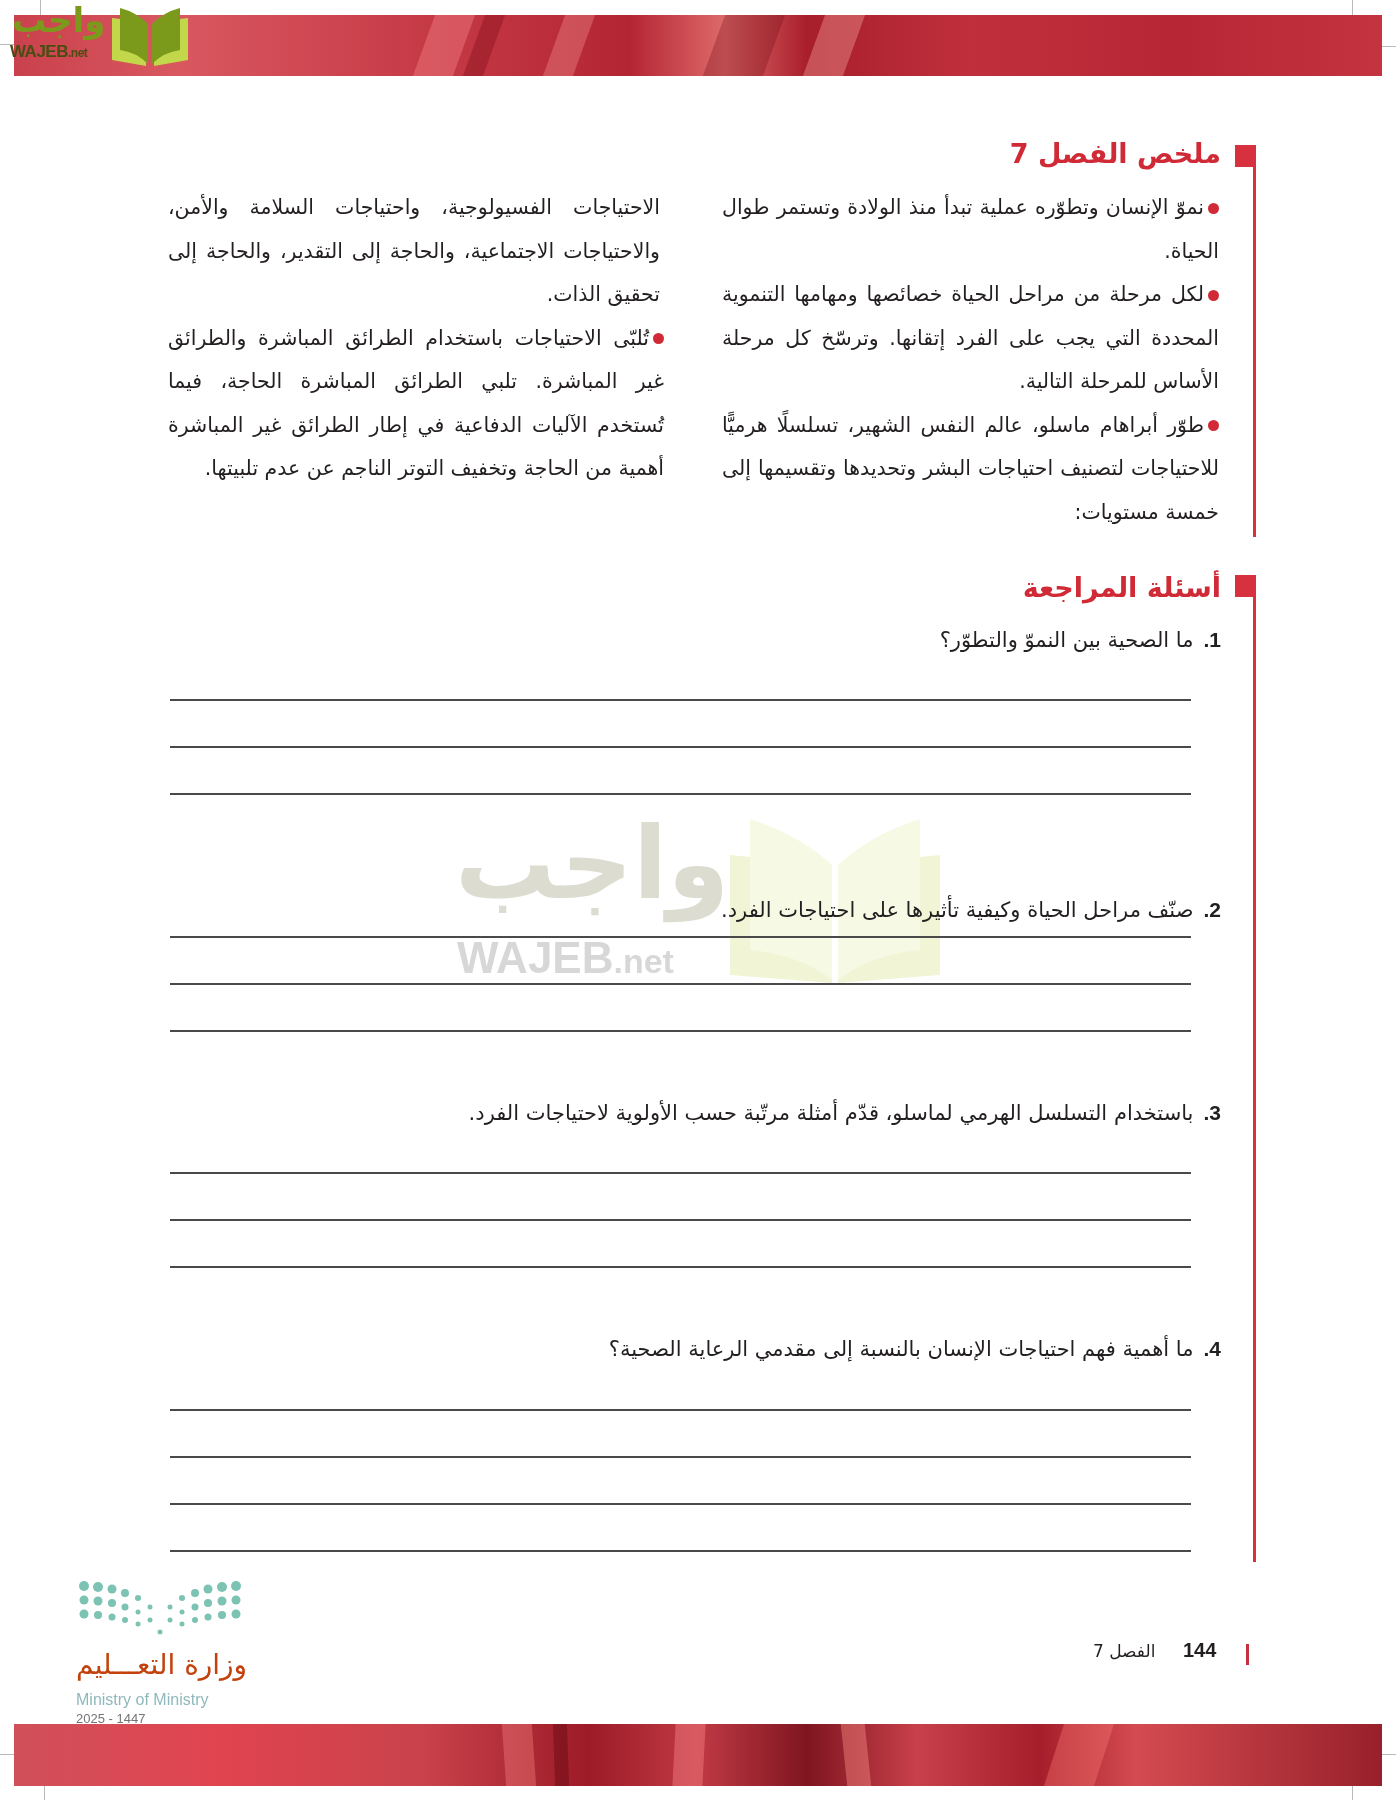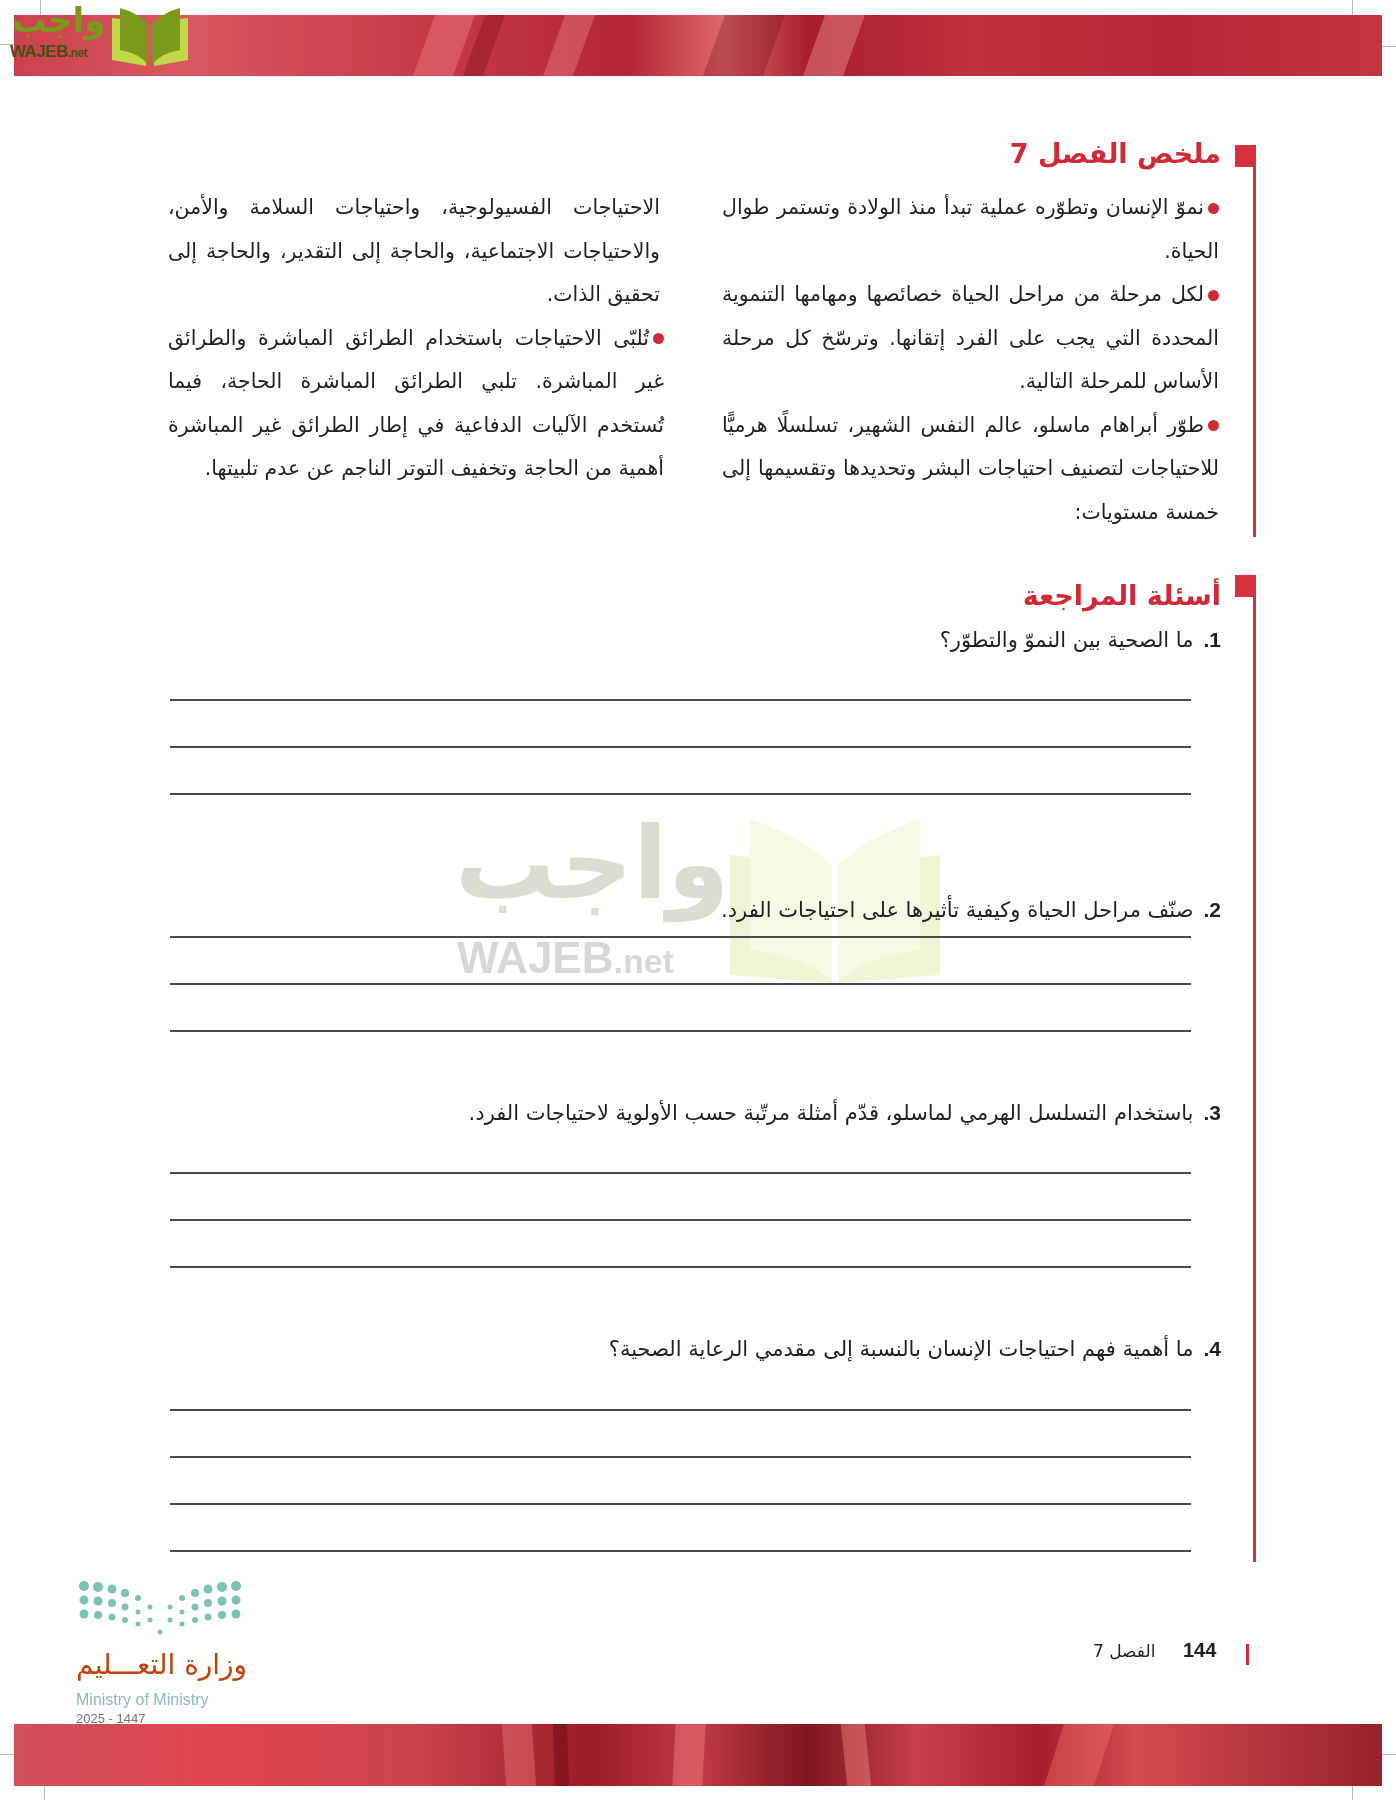--- a/index.html
+++ b/index.html
@@ -76,21 +76,21 @@
   <p><span class="bullet"></span><span>طوّر أبراهام ماسلو، عالم النفس الشهير، تسلسلًا هرميًّا للاحتياجات لتصنيف احتياجات البشر وتحديدها وتقسيمها إلى خمسة مستويات:</span></p>
 </div>
 
 <div class="col" style="left:168px;width:496px;top:186px;">
   <p style="padding-right:4px;"><span>الاحتياجات الفسيولوجية، واحتياجات السلامة والأمن، والاحتياجات الاجتماعية، والحاجة إلى التقدير، والحاجة إلى تحقيق الذات.</span></p>
   <p><span class="bullet"></span><span>تُلبّى الاحتياجات باستخدام الطرائق المباشرة والطرائق غير المباشرة. تلبي الطرائق المباشرة الحاجة، فيما تُستخدم الآليات الدفاعية في إطار الطرائق غير المباشرة أهمية من الحاجة وتخفيف التوتر الناجم عن عدم تلبيتها.</span></p>
 </div>
 
 <div class="sec-square" style="left:1235px;top:575px;"></div>
 <div class="vline" style="left:1253px;top:597px;height:965px;"></div>
-<div class="sec-title" style="right:175px;top:572px;margin-top:8px;">أسئلة المراجعة</div>
+<div class="sec-title" style="right:175px;top:572px;">أسئلة المراجعة</div>
 
 <div class="wm" style="left:455px;top:815px;width:500px;height:170px;">
   <svg style="position:absolute;left:265px;top:0;" width="230" height="170" viewBox="0 0 230 170">
     <path d="M10 40 L112 50 L112 168 L10 160 Z" fill="#d9e58a"></path>
     <path d="M220 40 L118 50 L118 168 L220 160 Z" fill="#d9e58a"></path>
     <path d="M30 4 Q80 20 112 50 L112 165 Q80 140 30 135 Z" fill="#e6eeb0"></path>
     <path d="M200 4 Q150 20 118 50 L118 165 Q150 140 200 135 Z" fill="#e6eeb0"></path>
   </svg>
   <span style="position:absolute;left:0;top:-10px;font-size:100px;font-weight:bold;color:#9c9f7a;">واجب</span>
   <span style="position:absolute;left:2px;top:118px;font-size:44px;font-weight:bold;color:#8f8f8f;font-family:'Liberation Sans',sans-serif;"><span>WAJEB</span><span style="font-size:34px;">.net</span></span>

